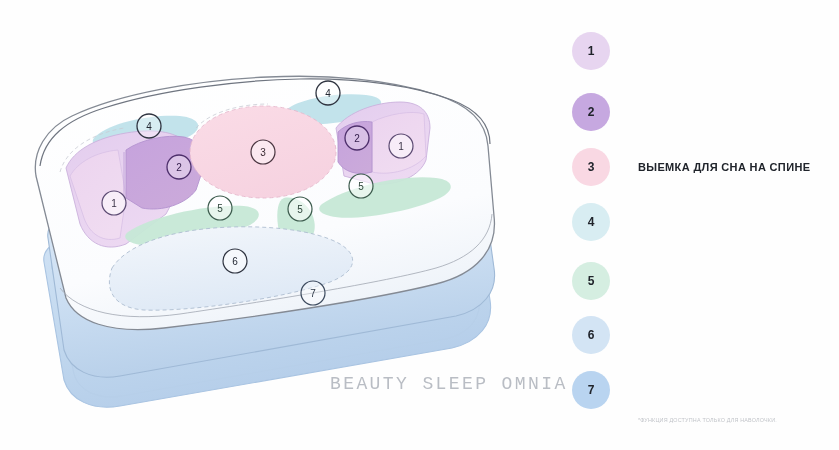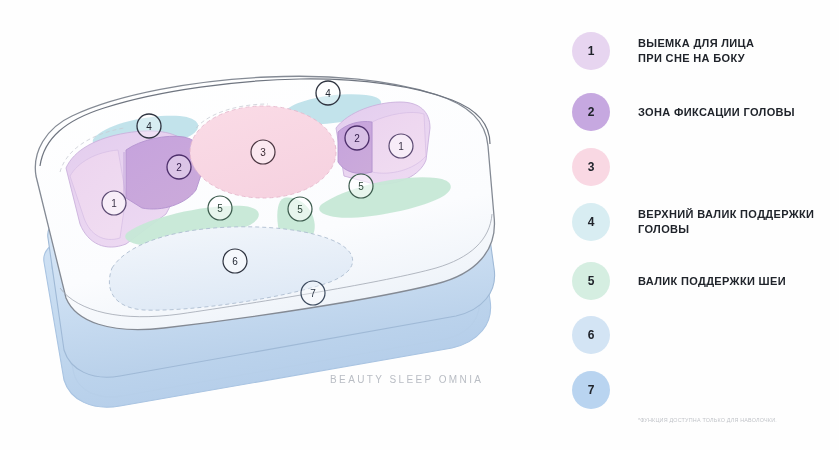--- a/index.html
+++ b/index.html
@@ -32,24 +32,24 @@
   #illustration svg {
     display: block;
     width: 560px;
     height: 450px;
   }
 
   .brand-text {
     position: absolute;
     left: 330px;
     top: 374px;
-    font-size: 10px;
+    font-size: 18px;
     letter-spacing: 2.4px;
     color: #b9bdc4;
-    font-family: Liberation Sans, sans-serif;
+    font-family: Liberation Mono, monospace;
     white-space: nowrap;
   }
 
   
   #legend {
     position: absolute;
     left: 572px;
     top: 0;
     width: 267px;
     height: 450px;
@@ -346,42 +346,37 @@
       </g>
     </svg>
 
     <div class="brand-text">BEAUTY SLEEP OMNIA</div>
   </div>
 
   <div id="legend">
 
     <div class="legend-row" style="top:32px;">
       <div class="badge" style="background:#e7d5f0;">1</div>
-      <div class="legend-label">ВЫЕМКА ДЛЯ ЛИЦА
-ПРИ СНЕ НА БОКУ</div>
     </div>
 
     <div class="legend-row" style="top:93px;">
       <div class="badge" style="background:#c6a8e0;">2</div>
-      <div class="legend-label">ЗОНА ФИКСАЦИИ ГОЛОВЫ</div>
     </div>
 
     <div class="legend-row" style="top:148px;">
       <div class="badge" style="background:#f9d8e3;">3</div>
+      <div class="legend-label">ВЫЕМКА ДЛЯ СНА НА СПИНЕ</div>
     </div>
 
     <div class="legend-row" style="top:203px;">
       <div class="badge" style="background:#d8edf2;">4</div>
-      <div class="legend-label">ВЕРХНИЙ ВАЛИК ПОДДЕРЖКИ
-ГОЛОВЫ</div>
     </div>
 
     <div class="legend-row" style="top:262px;">
       <div class="badge" style="background:#d5eee1;">5</div>
-      <div class="legend-label">ВАЛИК ПОДДЕРЖКИ ШЕИ</div>
     </div>
 
     <div class="legend-row" style="top:316px;">
       <div class="badge" style="background:#d3e4f4;">6</div>
     </div>
 
     <div class="legend-row" style="top:371px;">
       <div class="badge" style="background:#b9d4f0;">7</div>
     </div>
 

